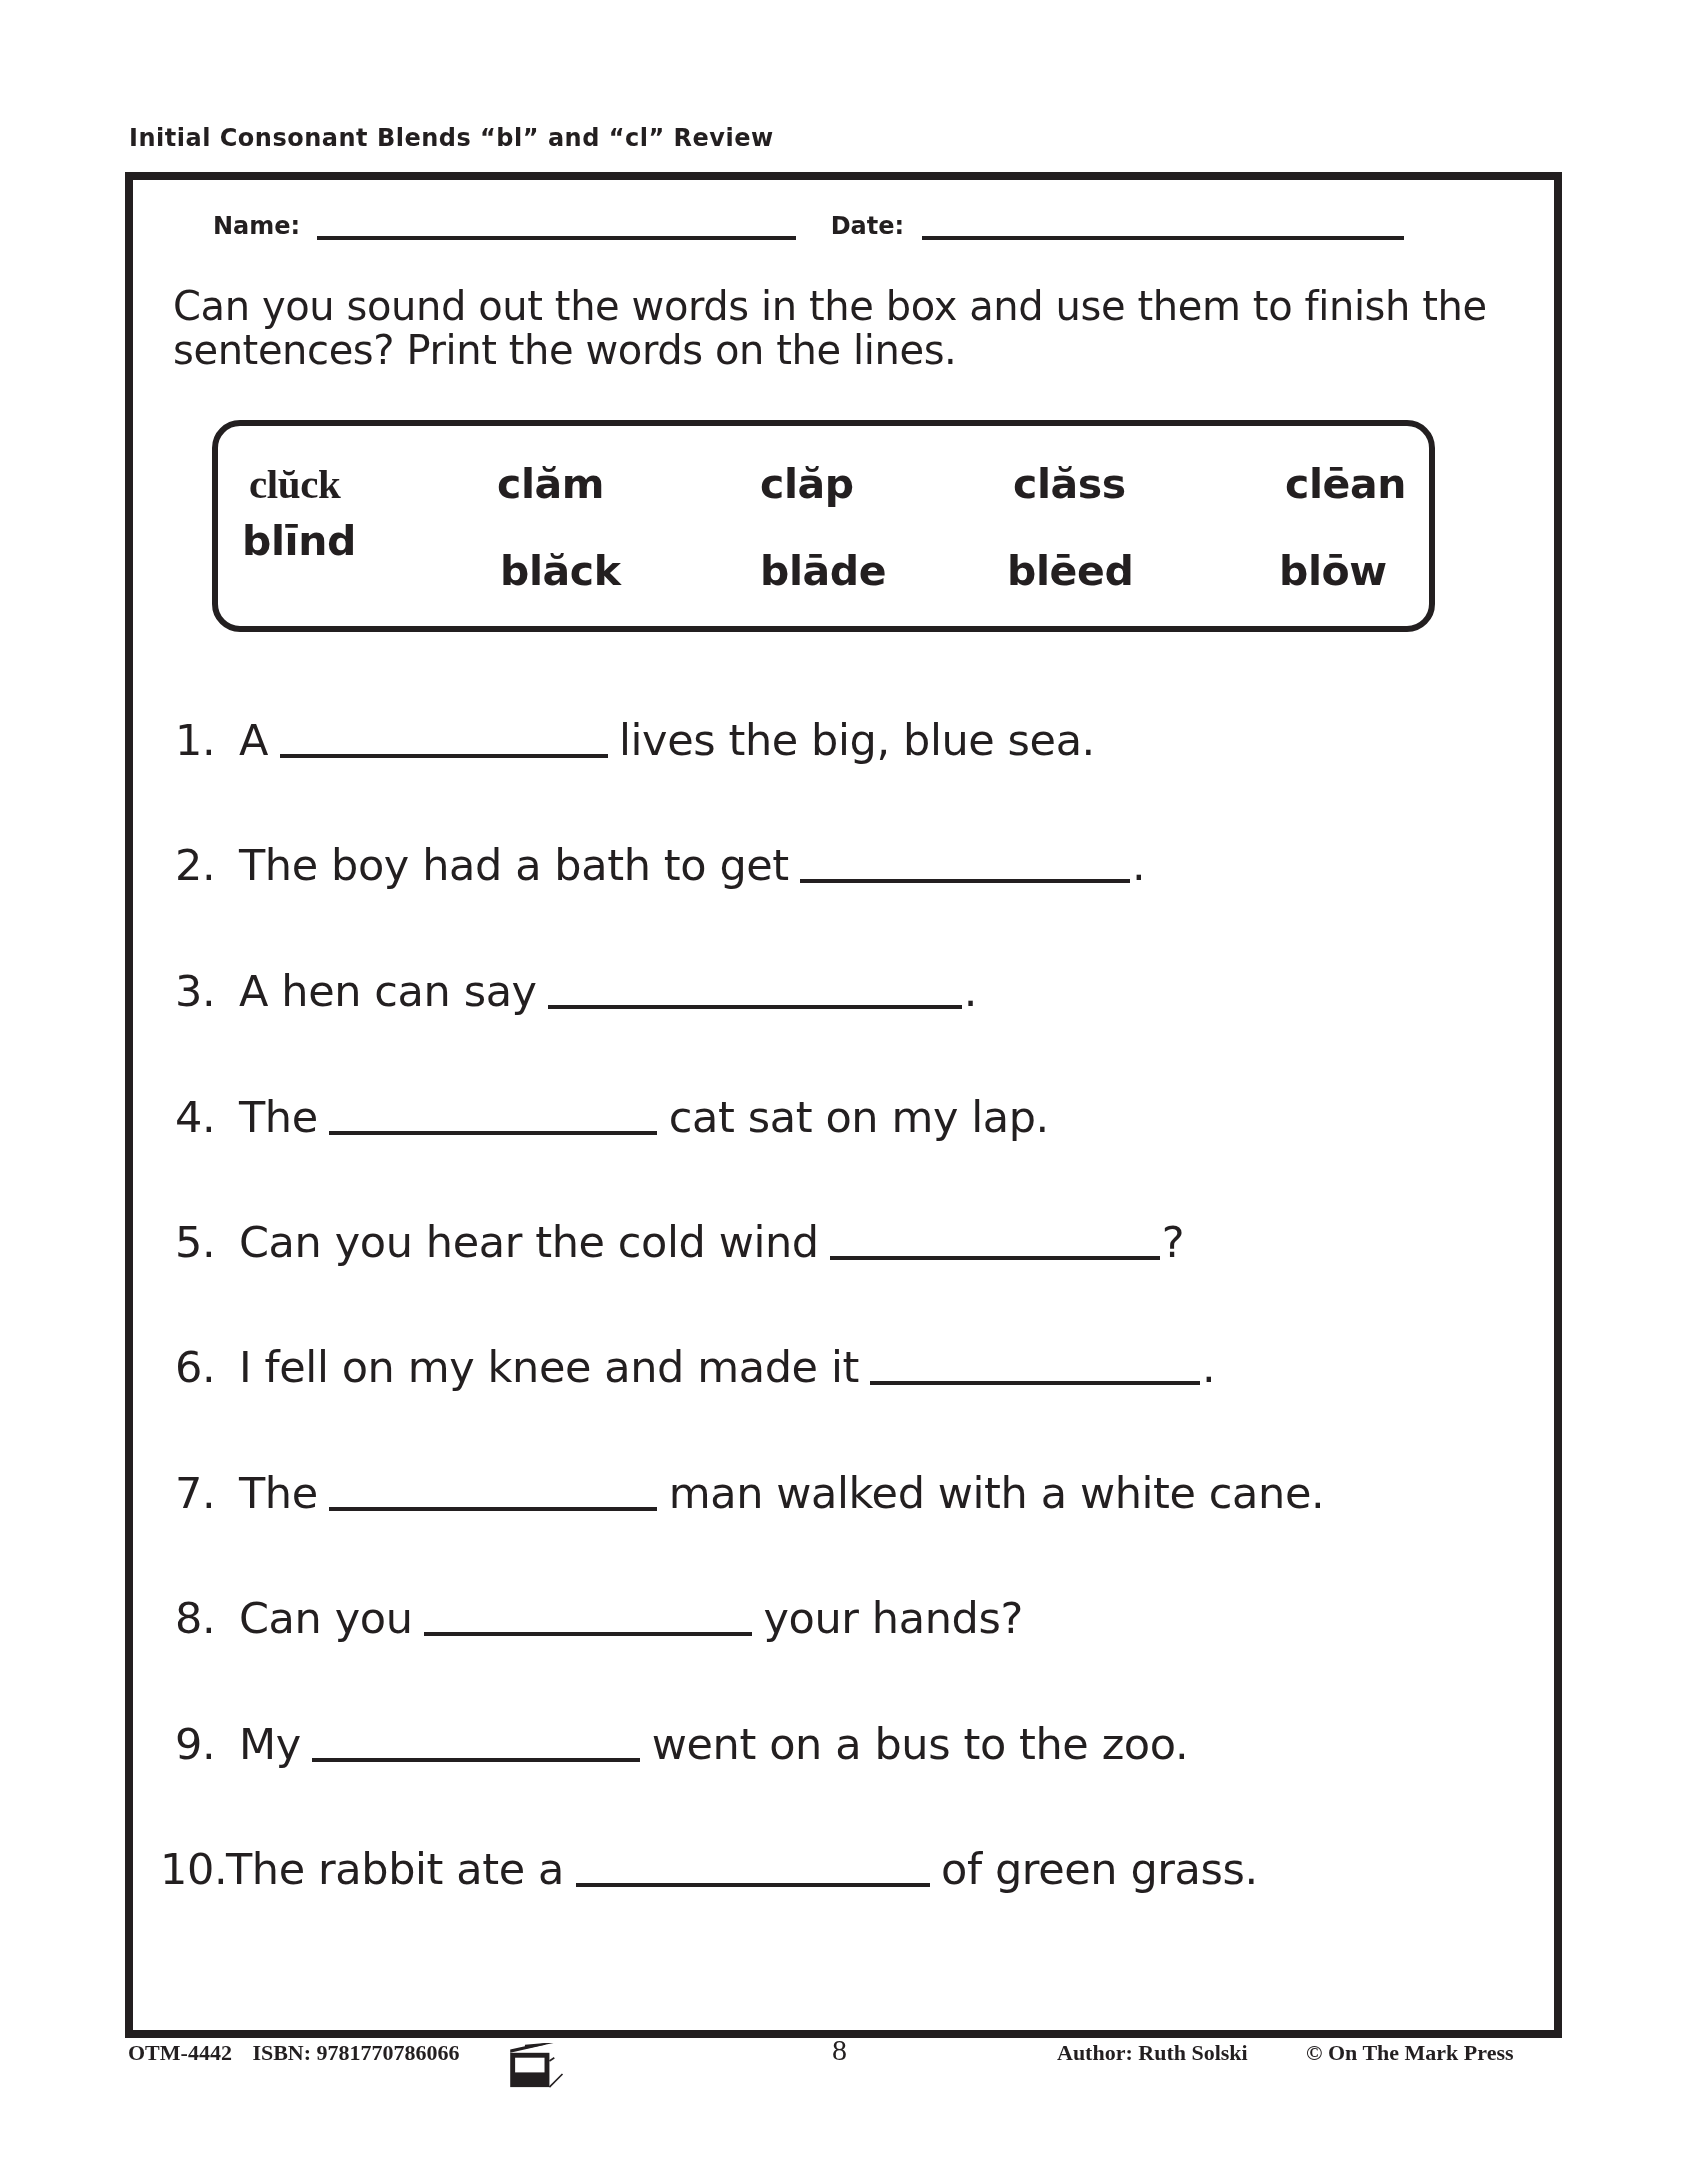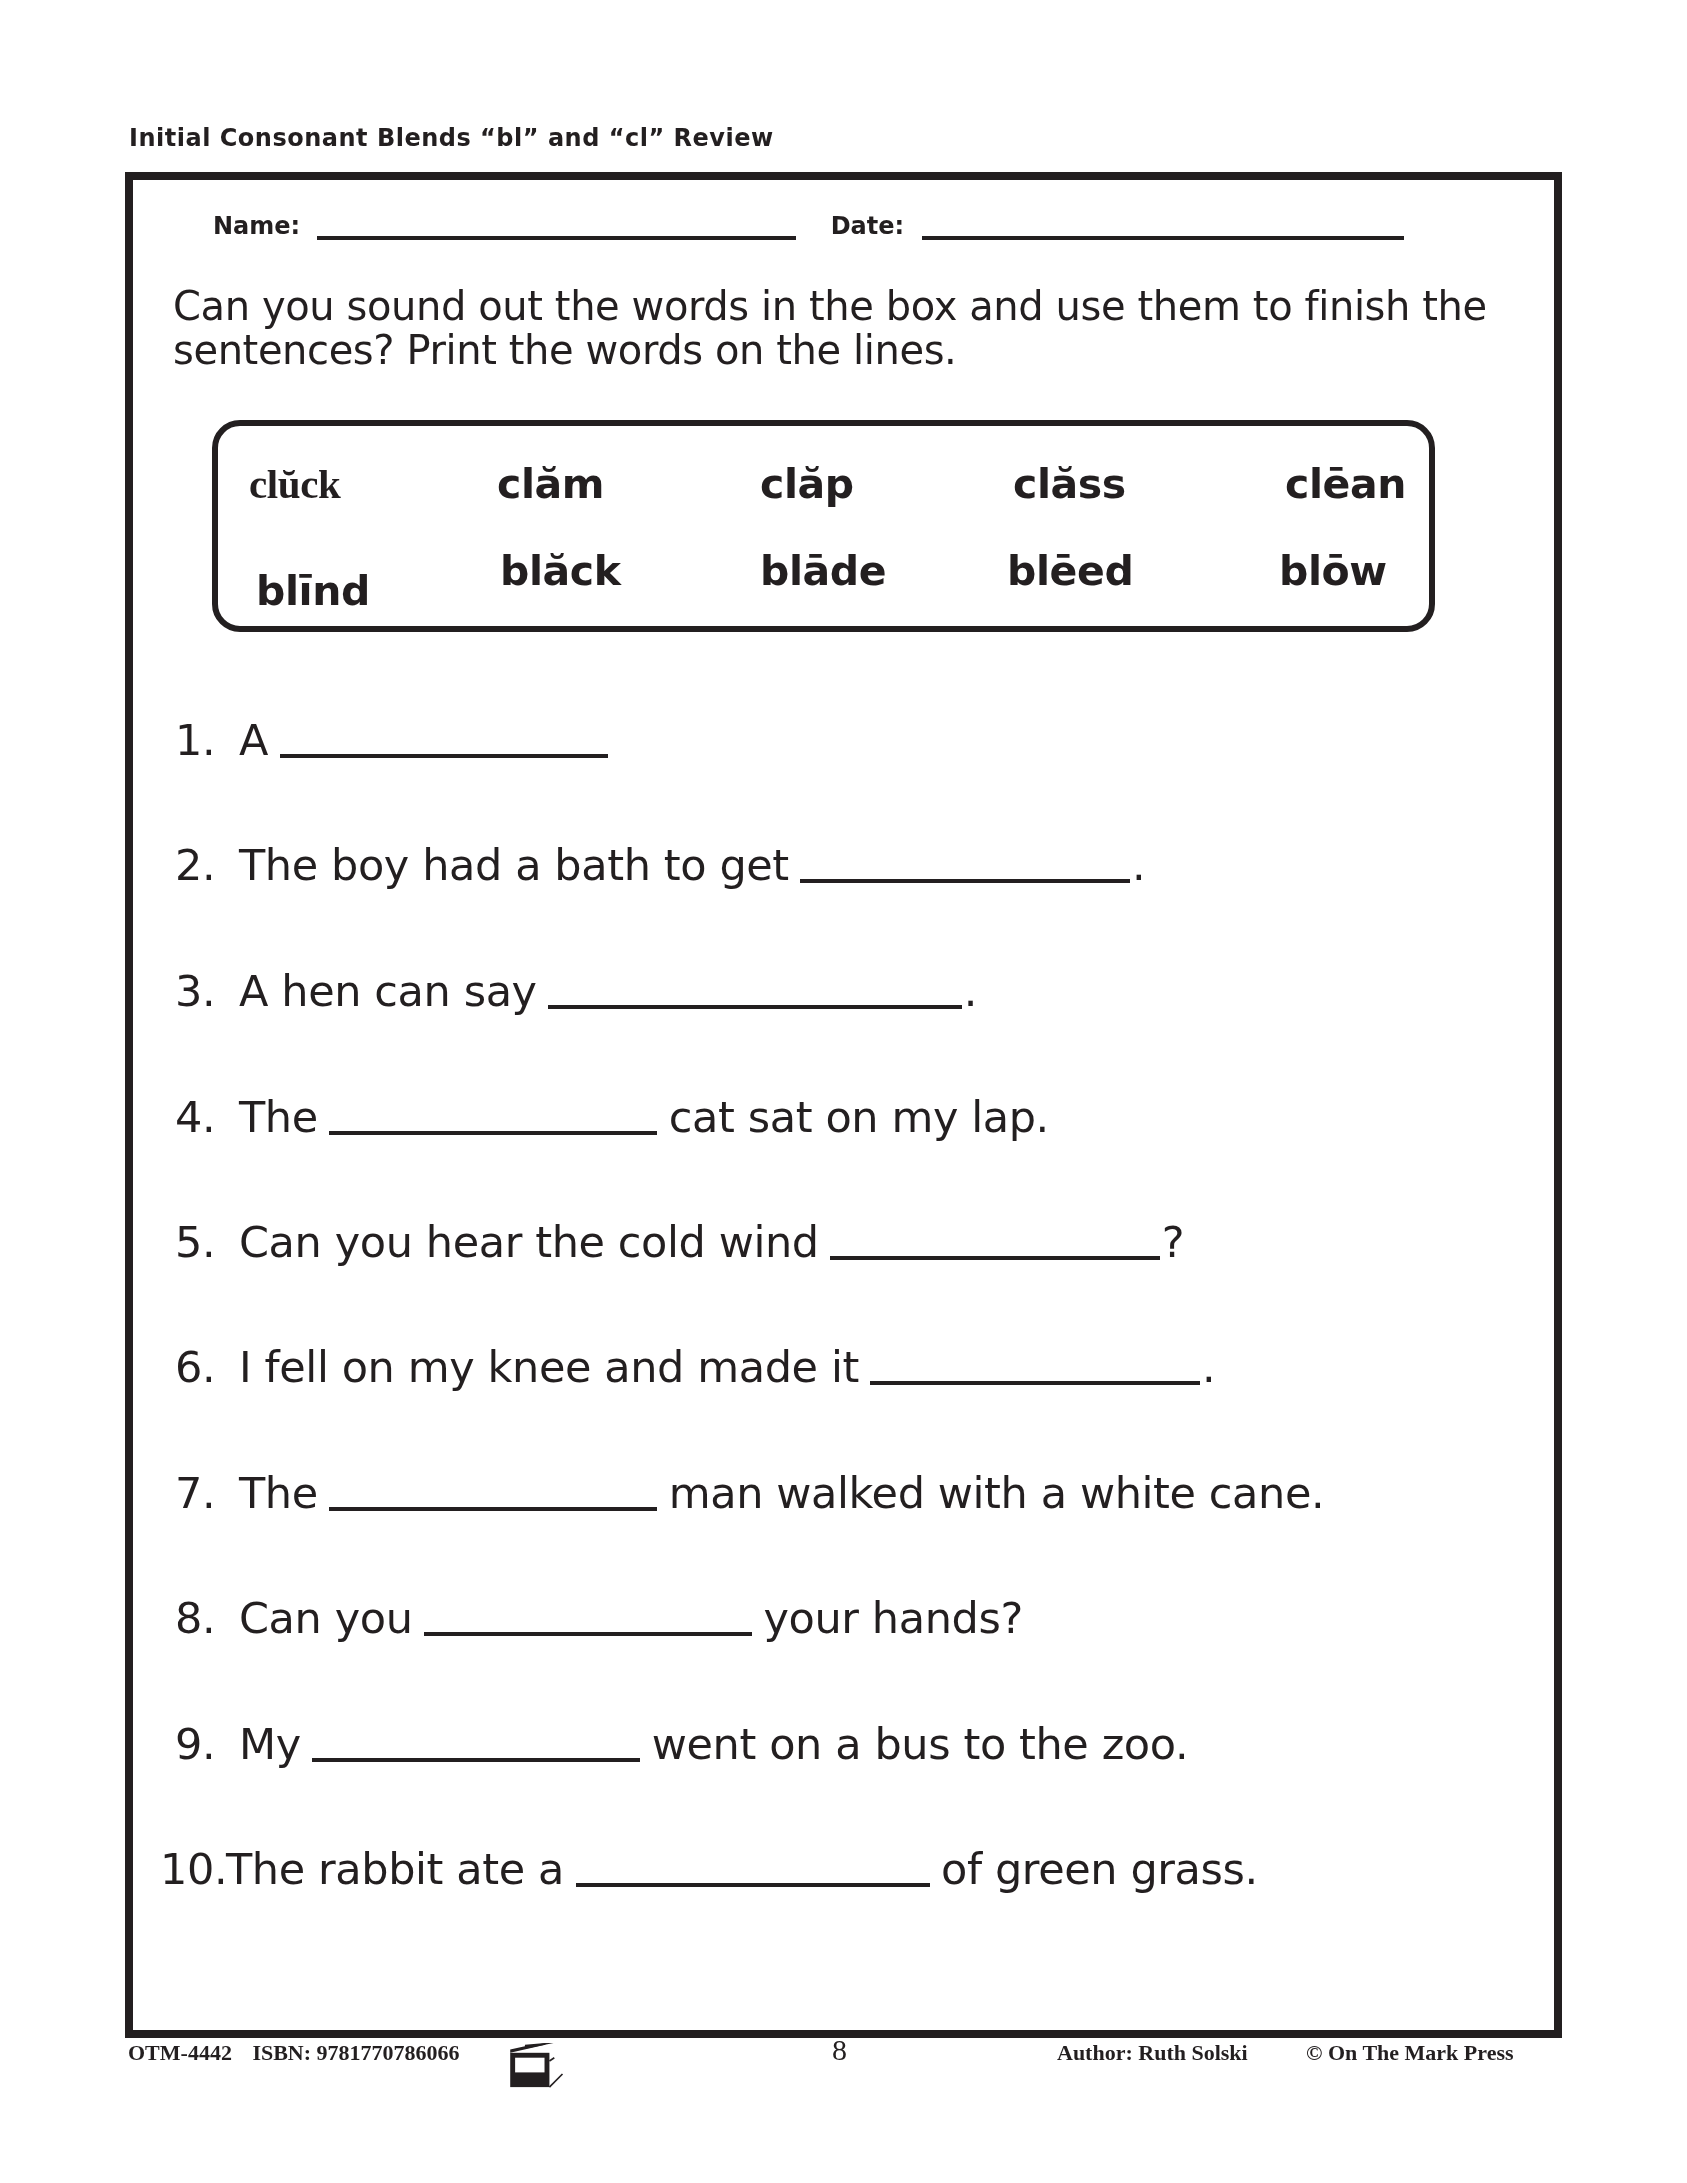--- a/index.html
+++ b/index.html
@@ -63,30 +63,31 @@
 </div>
 
 <div class="abs instructions">Can you sound out the words in the box and use them to finish the sentences? Print the words on the lines.</div>
 
 <div class="abs word-box"></div>
 <div class="abs word" style="left:249px;top:460px;font-family:Liberation Serif, serif;">clŭck</div>
 <div class="abs word" style="left:497px;top:460px;">clăm</div>
 <div class="abs word" style="left:760px;top:460px;">clăp</div>
 <div class="abs word" style="left:1013px;top:460px;">clăss</div>
 <div class="abs word" style="left:1285px;top:460px;">clēan</div>
-<div class="abs word" style="left:242px;top:567px;margin-left:14px;">blīnd</div>
+<div class="abs word" style="left:242px;top:517px;">blīnd</div>
 <div class="abs word" style="left:500px;top:547px;">blăck</div>
 <div class="abs word" style="left:760px;top:547px;">blāde</div>
 <div class="abs word" style="left:1007px;top:547px;text-align:center;">blēed</div>
 <div class="abs word" style="left:1279px;top:547px;text-align:center;">blōw</div>
 
 <div class="abs sentence" style="left:175px;top:715px;">
   <span class="num" style="width:64px;">1.</span>
   <span>A</span>
   <span class="blank" style="width:328px;"></span>
+  <span>lives the big, blue sea.</span>
 </div>
 <div class="abs sentence" style="left:175px;top:840px;">
   <span class="num" style="width:64px;">2.</span>
   <span>The boy had a bath to get</span>
   <span class="blank" style="width:330px;margin-right:1.6px;"></span>
   <span>.</span>
 </div>
 <div class="abs sentence" style="left:175px;top:966px;">
   <span class="num" style="width:64px;">3.</span>
   <span>A hen can say</span>

